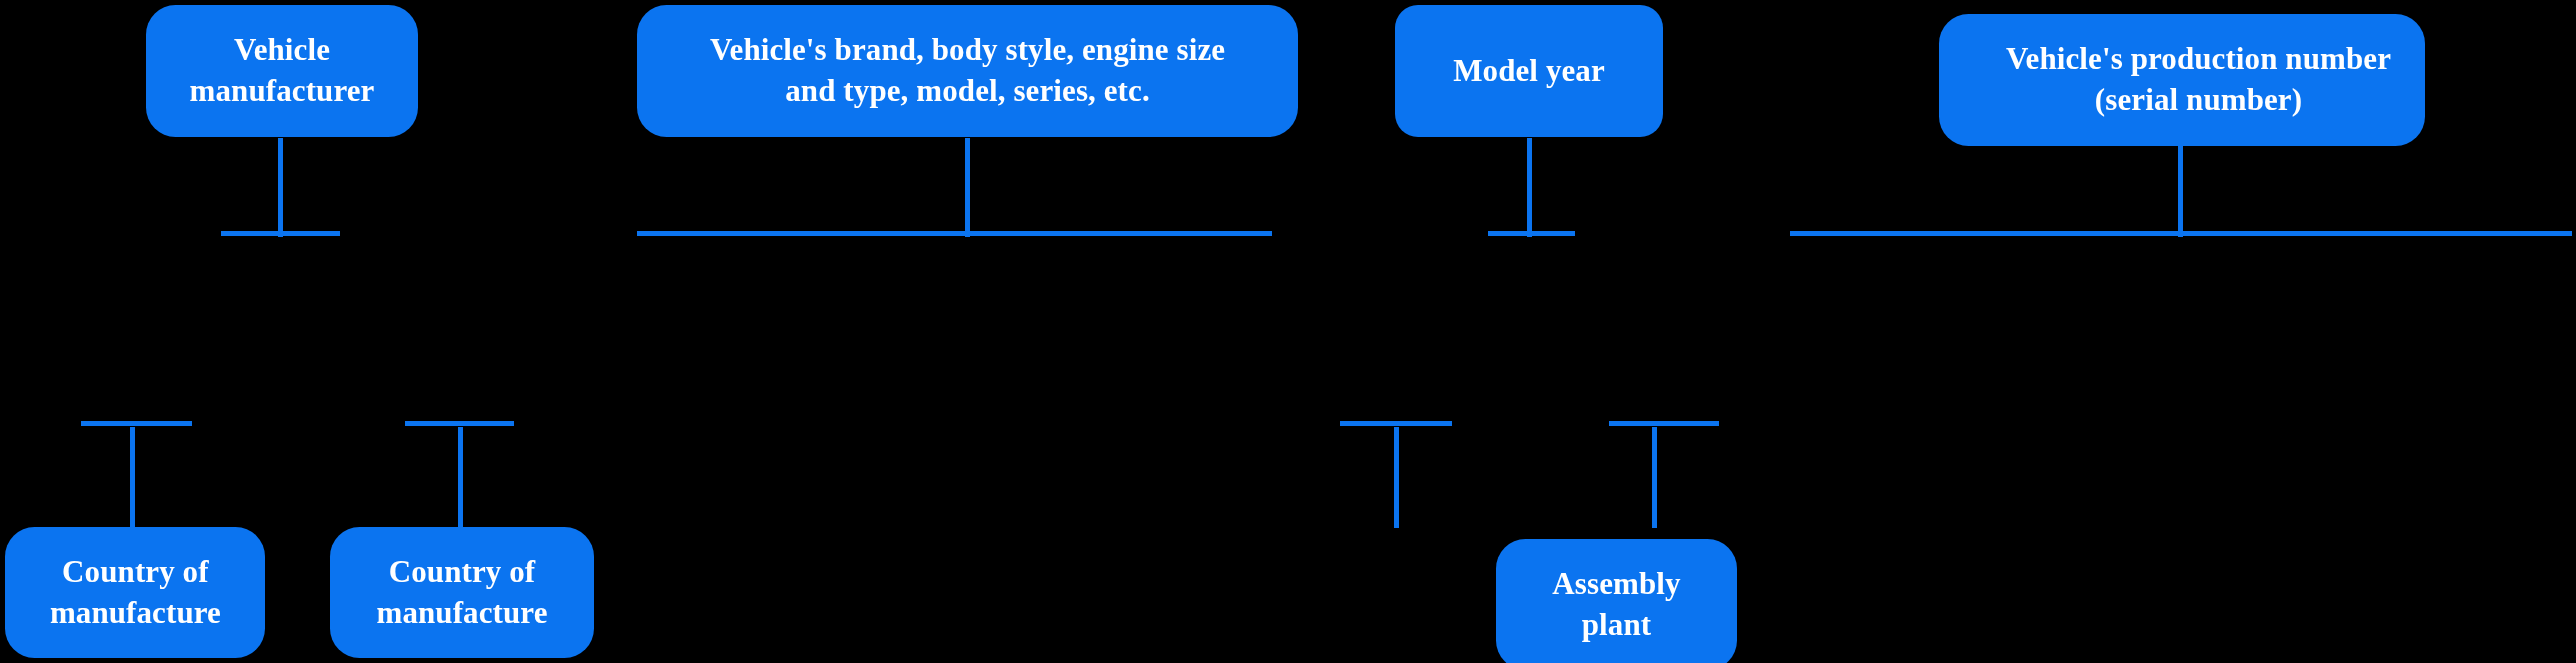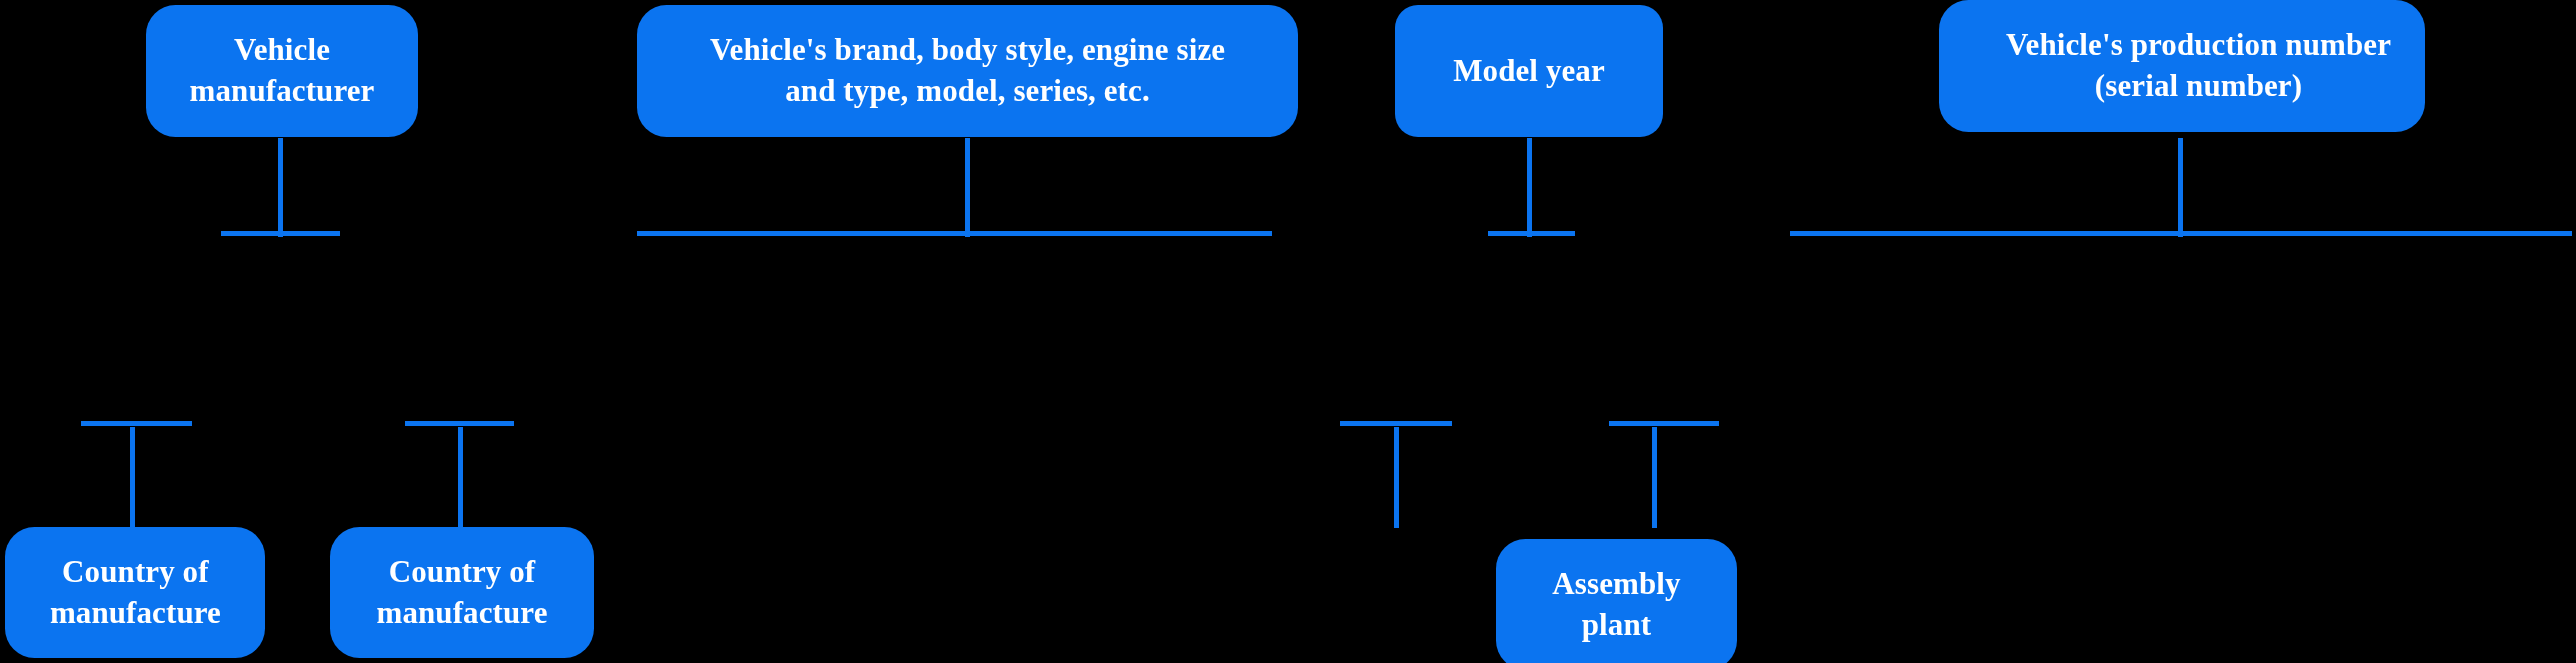--- a/index.html
+++ b/index.html
@@ -49,21 +49,21 @@
 <div class="canvas">
 
   <div class="box" style="left:146px; top:5.4px; width:272px; height:132px;">Vehicle
 manufacturer</div>
 
   <div class="box" style="left:637px; top:5.4px; width:661px; height:132px;">Vehicle's brand, body style, engine size
 and type, model, series, etc.</div>
 
   <div class="box" style="left:1395px; top:5.4px; width:268px; height:132px;border-radius:23px;">Model year</div>
 
-  <div class="box" style="left:1939px; top:0; width:486px; height:132px;padding-left:33px;">Vehicle's production number
+  <div class="box" style="left:1939px; top:14px; width:486px; height:132px;padding-left:33px;">Vehicle's production number
 (serial number)</div>
 
   <div class="vline" style="left:278px; top:138px; height:99px;"></div>
   <div class="hbar" style="left:221px; top:231px; width:119px;"></div>
 
   <div class="vline" style="left:965px; top:138px; height:99px;"></div>
   <div class="hbar" style="left:637px; top:231px; width:635px;"></div>
 
   <div class="vline" style="left:1527px; top:138px; height:99px;"></div>
   <div class="hbar" style="left:1488px; top:231px; width:87px;"></div>

